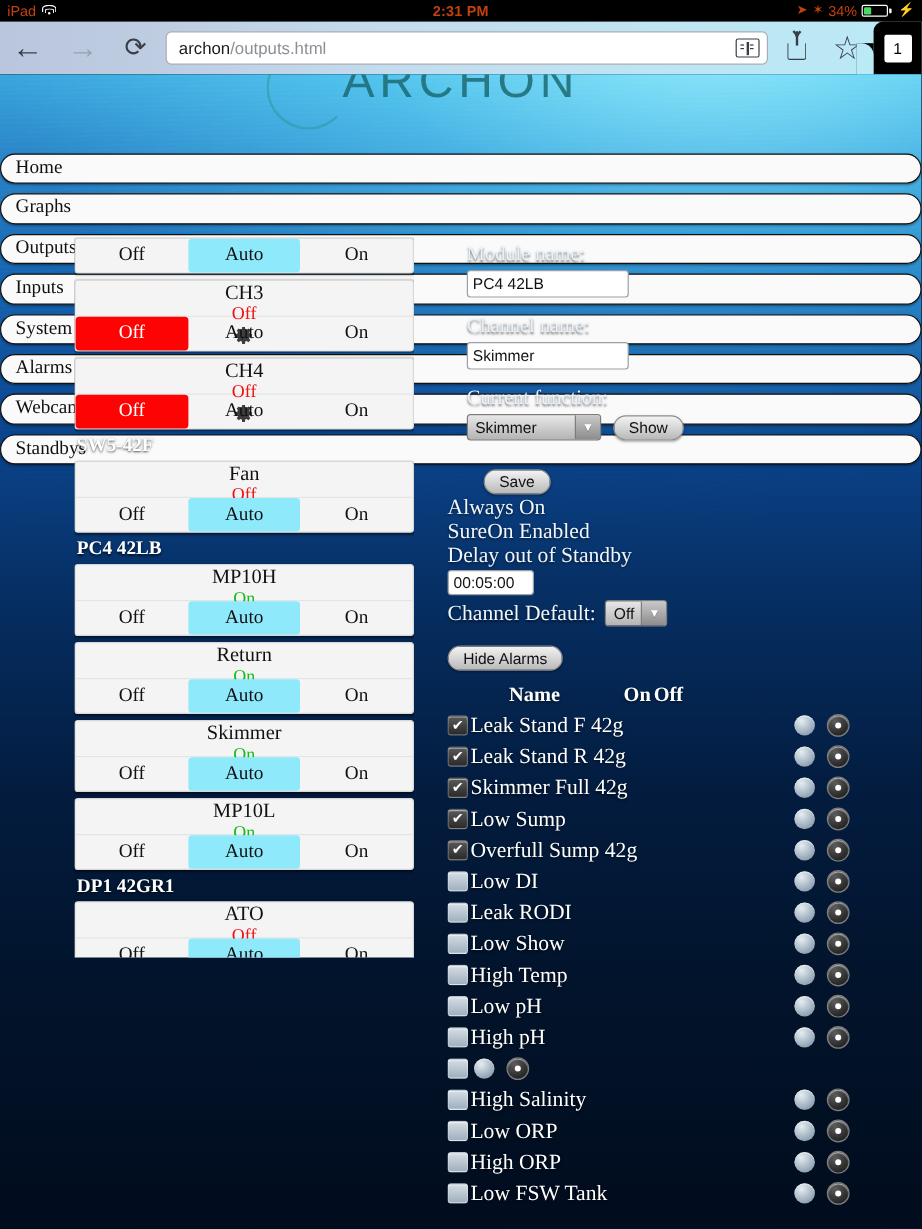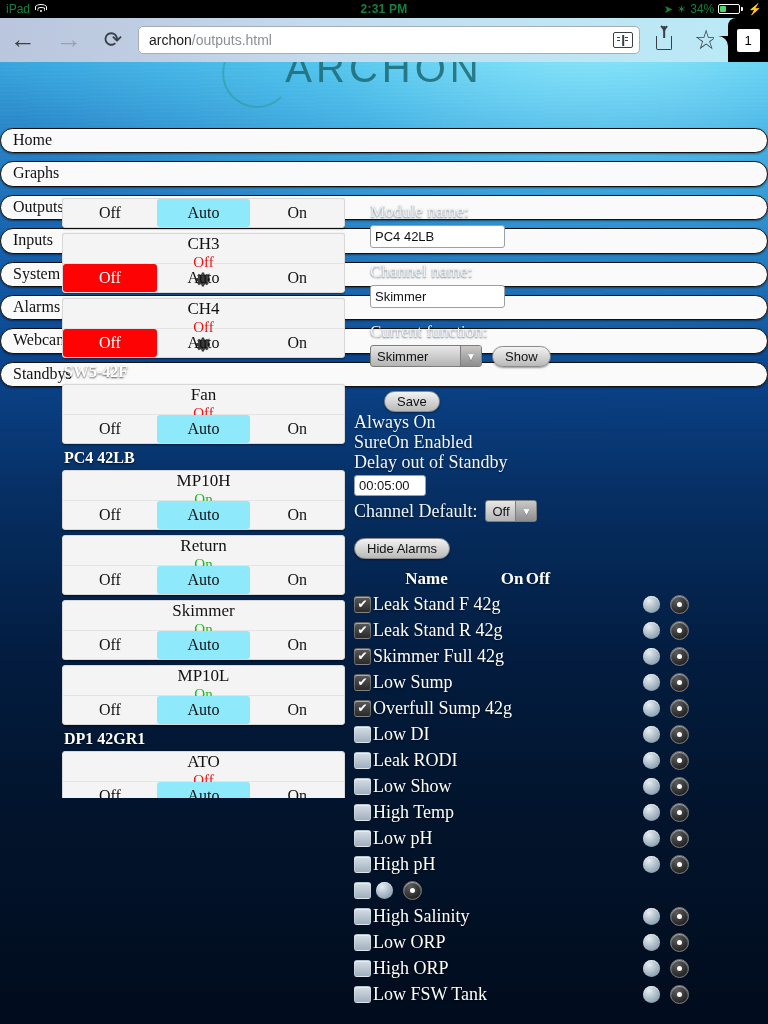--- a/index.html
+++ b/index.html
@@ -6,21 +6,21 @@
   body{
     width:768px;height:1024px;overflow:hidden;
     font-family:"Liberation Serif", serif;
     background:#000;
   }
   .screen{position:relative;width:768px;height:1024px;overflow:hidden;}
 
   
   .statusbar{
     position:absolute;top:0;left:0;width:768px;height:18px;
-    background:#000;color:#15803d;
+    background:#000;color:#c2410c;
     font-family:"Liberation Sans",sans-serif;font-size:12px;
     display:flex;align-items:center;
   }
   .sb-left{display:flex;align-items:center;gap:5px;padding-left:6px;width:200px;}
   .sb-center{flex:1;text-align:center;font-weight:bold;font-size:12px;letter-spacing:.2px;}
   .sb-right{display:flex;align-items:center;justify-content:flex-end;gap:4px;padding-right:6px;width:200px;}
   .wifi-ico{display:inline-block;width:12px;height:11px;position:relative;}
   .wifi-ico i{position:absolute;border:1.4px solid #fff;border-bottom:none;border-radius:50% 50% 0 0;left:50%;transform:translateX(-50%);}
   .wifi-ico i:nth-child(1){width:10px;height:5px;top:0;}
   .wifi-ico i:nth-child(2){width:5.5px;height:3px;top:3px;}
@@ -150,21 +150,21 @@
     font-size:16px;color:#111;cursor:pointer;border-radius:3px;
   }
   .seg.sel-auto{background:#8ee9fb;}
   .seg.sel-off{background:#fd0303;color:#fff;}
   .group-label{
     font-family:"Liberation Serif",serif;font-weight:bold;font-size:16px;color:#fff;
     margin:1px 0 3px 2px;text-shadow:0 1px 2px rgba(0,0,0,.7);
   }
 
   
-  .right-col{position:absolute;left:354px;top:140px;width:340px;color:#fff;}
+  .right-col{position:absolute;left:373px;top:140px;width:340px;color:#fff;}
   .fld-label{font-size:17px;color:#e9f2fb;margin:0 0 3px 16px;text-shadow:0 1px 2px rgba(0,0,0,.6);}
   .txt-input{
     display:block;margin:0 0 14px 16px;width:125px;height:19px;
     background:#fff;border:1px solid #9aa0a8;border-radius:3px;
     font-family:"Liberation Sans",sans-serif;font-size:13px;color:#111;
     padding:1px 4px;box-sizing:content-box;
   }
   .select-row{display:flex;align-items:center;gap:10px;margin:0 0 0 16px;}
   .sel{
     display:flex;align-items:stretch;height:20px;width:110px;

